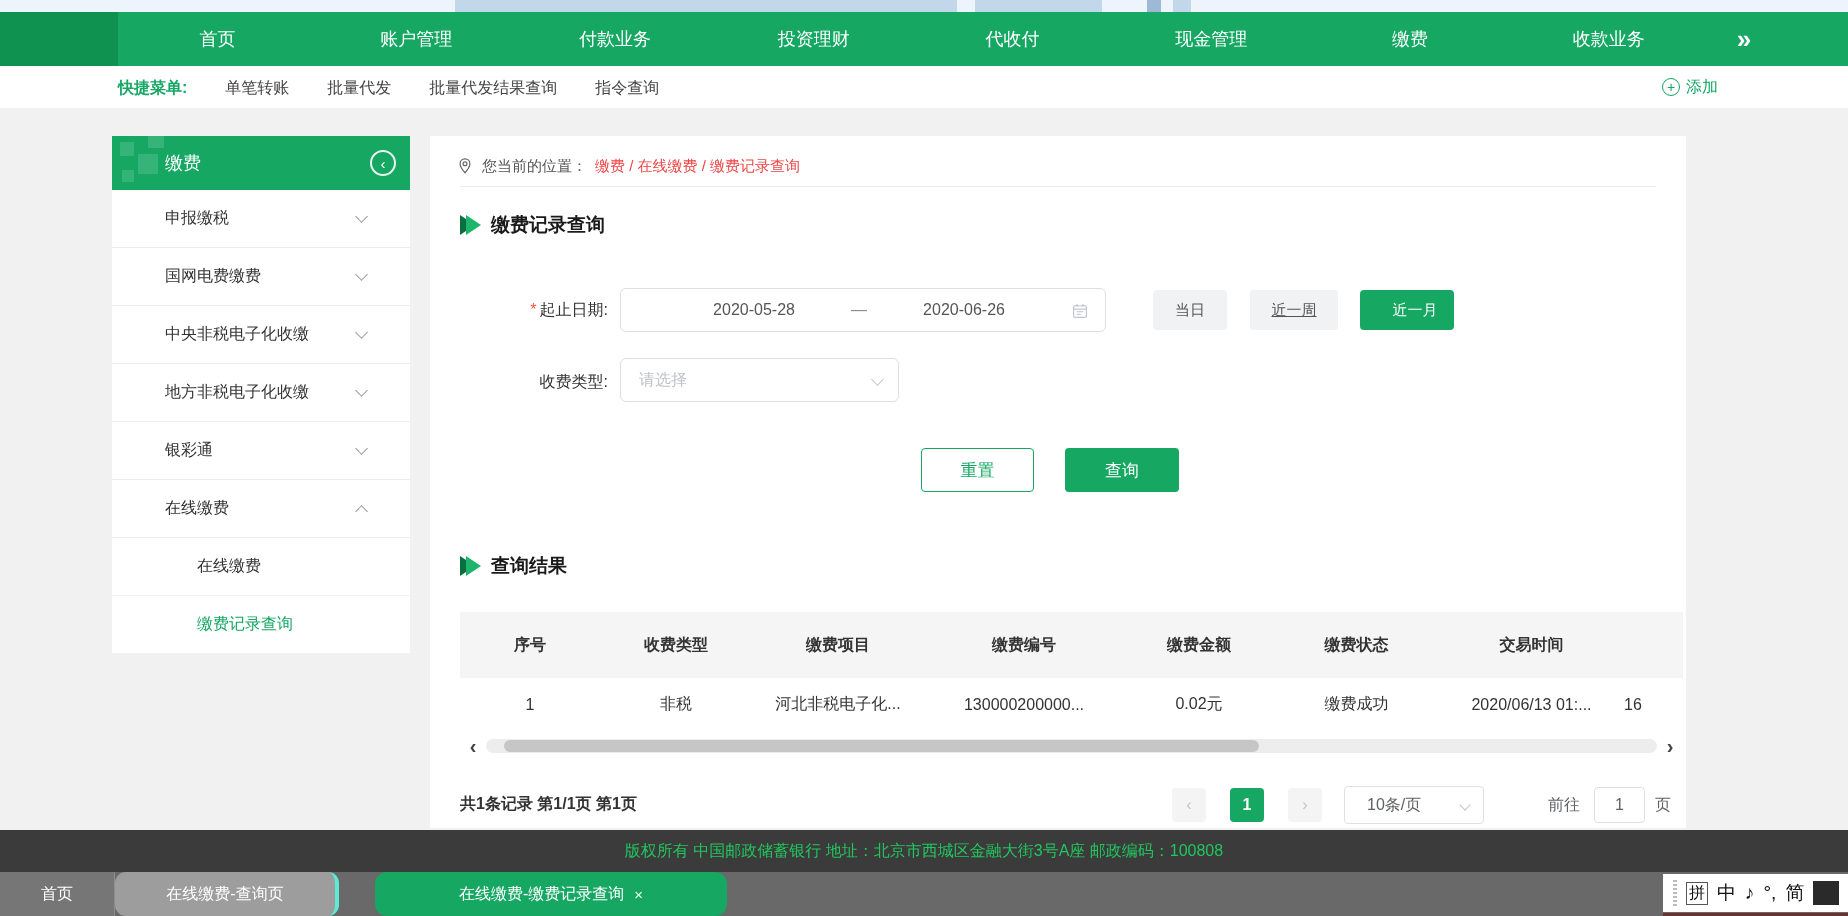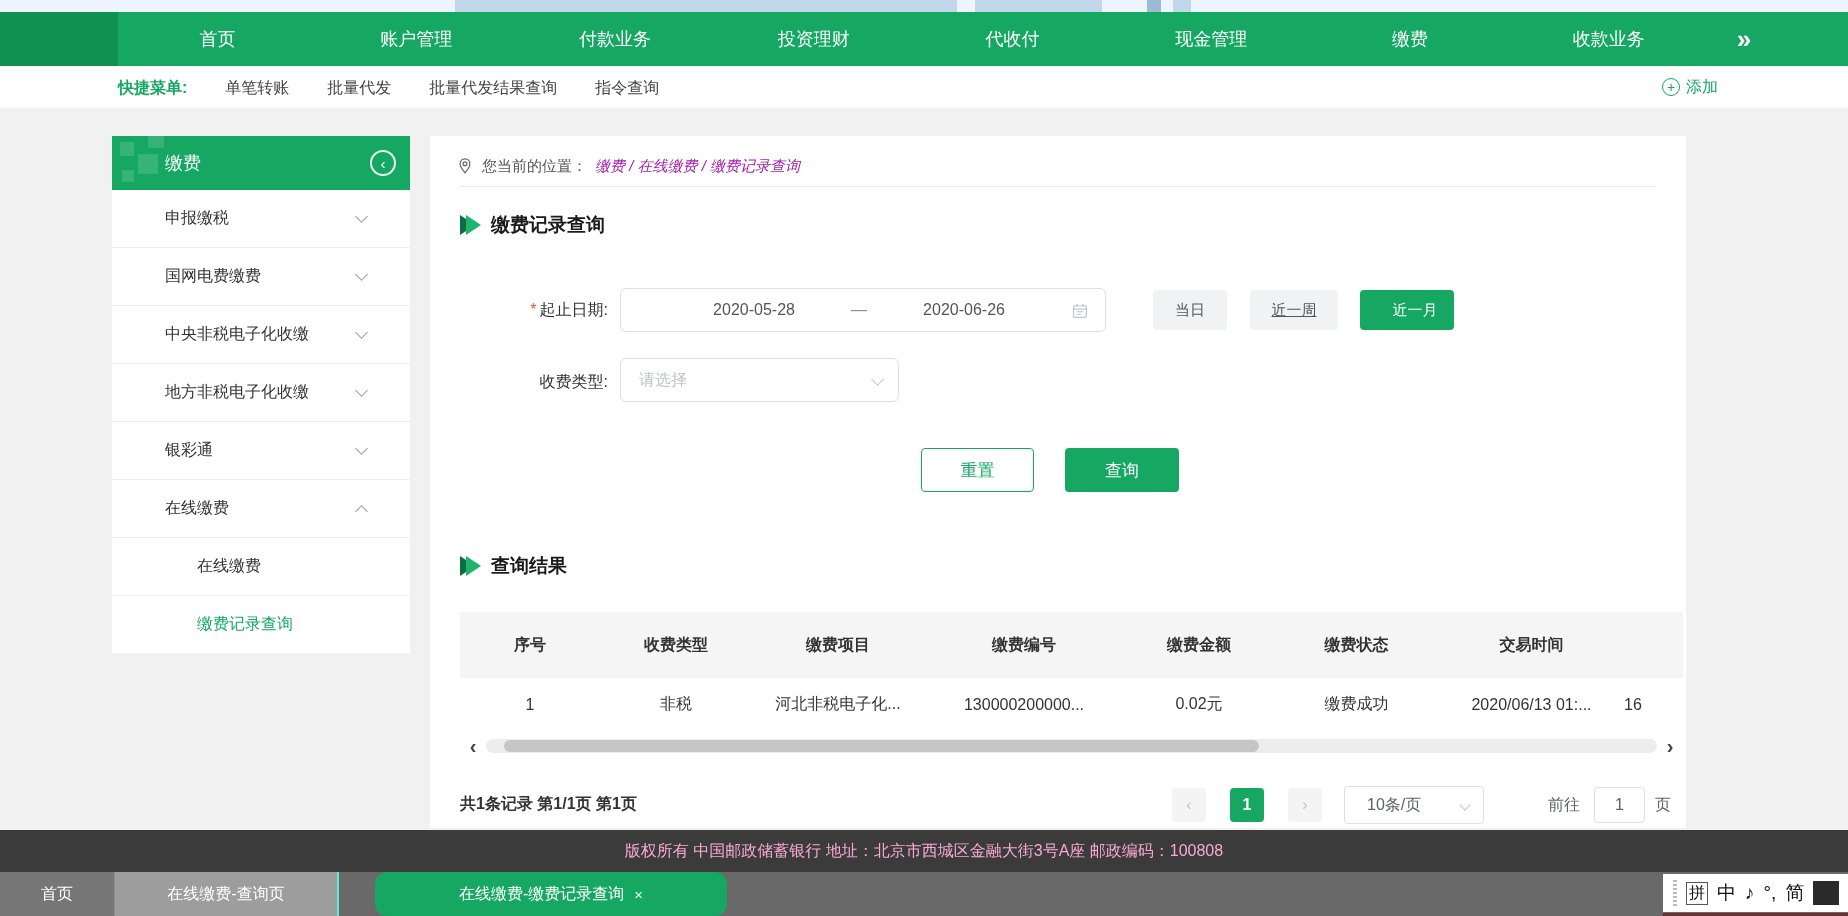--- a/index.html
+++ b/index.html
@@ -36,21 +36,21 @@
   .side-item { position:relative; height:58px; background:#fff; border-bottom:1px solid #ededed; display:flex; align-items:center; padding-left:53px; font-size:16px; color:#333; cursor:pointer; }
   .caret { position:absolute; right:44px; width:9px; height:9px; border-right:1.6px solid #999; border-bottom:1.6px solid #999; }
   .caret.down { transform:rotate(45deg); top:22px; }
   .caret.up { transform:rotate(-135deg); top:27px; }
   .side-sub { height:58px; background:#fff; border-bottom:1px solid #f3f3f3; display:flex; align-items:center; padding-left:85px; font-size:16px; color:#333; cursor:pointer; }
   .side-sub.active { color:#16a763; }
 
   
   #panel { left:430px; top:136px; width:1256px; height:692px; background:#fff; }
   #breadcrumb { position:absolute; left:26px; top:10px; height:40px; display:flex; align-items:center; gap:8px; font-size:15px; color:#555; }
-  #breadcrumb .path { color:#a21caf;font-style:italic; }
+  #breadcrumb .path { color:#ef4444; }
   #bc-divider { position:absolute; left:30px; right:30px; top:50px; border-bottom:1px solid #e9e9e9; }
 
   .section-title { position:absolute; left:30px; display:flex; align-items:center; gap:10px; }
   .tri { width:0; height:0; border-style:solid; border-width:10px 0 10px 15px; border-color:transparent transparent transparent #0b6e41; }
   .tri.light { border-left-color:#1db46c; margin-left:-9px; }
   .section-title .txt { font-size:19px; font-weight:bold; color:#1a1a1a; }
 
   .form-label { position:absolute; width:148px; text-align:right; font-size:16px; color:#333; }
   .req { color:#f25643; margin-right:3px; }
   #datebox { position:absolute; left:190px; top:152px; width:486px; height:44px; border:1px solid #dcdfe6; border-radius:6px; display:flex; align-items:center; font-size:16px; color:#555; background:#fff; }
@@ -85,26 +85,26 @@
   #pgn-summary { position:absolute; left:0; top:8px; font-size:16px; font-weight:bold; color:#333; }
   .pgbtn { position:absolute; top:2px; width:34px; height:34px; border-radius:4px; display:flex; align-items:center; justify-content:center; font-size:16px; cursor:pointer; }
   .pgbtn.dis { background:#f4f4f5; color:#c0c4cc; }
   .pgbtn.cur { background:#16a763; color:#fff; font-weight:bold; }
   #pg-size { position:absolute; left:884px; top:0; width:140px; height:38px; border:1px solid #dcdfe6; border-radius:4px; display:flex; align-items:center; padding-left:22px; font-size:16px; color:#606266; background:#fff; cursor:pointer; }
   #pg-size .caret2 { position:absolute; right:14px; top:14px; width:8px; height:8px; border-right:1.5px solid #c0c4cc; border-bottom:1.5px solid #c0c4cc; transform:rotate(45deg); }
   #pg-goto-label { position:absolute; left:1088px; top:9px; font-size:16px; color:#606266; }
   #pg-goto { position:absolute; left:1134px; top:1px; width:51px; height:36px; border:1px solid #dcdfe6; border-radius:4px; text-align:center; font-size:16px; color:#606266; }
   #pg-unit { position:absolute; left:1195px; top:9px; font-size:16px; color:#606266; }
 
-  #footer { left:0; top:830px; width:1848px; height:42px; background:#3b3b3b; display:flex; align-items:center; justify-content:center; color:#f9a8d4; font-size:16px; }
+  #footer { left:0; top:830px; width:1848px; height:42px; background:#3b3b3b; display:flex; align-items:center; justify-content:center; color:#22c55e; font-size:16px; }
 
   #taskbar { left:0; top:872px; width:1848px; height:44px; background:#696969; }
   .ttab { position:absolute; top:0; height:44px; display:flex; align-items:center; justify-content:center; gap:10px; color:#fff; font-size:16px; cursor:pointer; }
   #ttab0 { left:0; width:115px; background:#767676; border-right:1px solid #8d8d8d; }
-  #ttab1 { left:115px; width:224px; background:#9d9d9d; border-right:2px solid #5eead4; }
+  #ttab1 { left:115px; width:224px; background:#9d9d9d; border-right:4px solid #5eead4;border-radius:11px; }
   #ttab2 { left:375px; width:352px; background:#16a763;border-radius:12px; }
   .tclose { font-size:15px; color:#eafff3; cursor:pointer; }
 
   #ime { position:absolute; left:1663px; top:874px; width:185px; height:38px; background:#fff; display:flex; align-items:center; gap:9px; padding-left:10px; overflow:hidden; }
   #ime .grip { width:4px; height:26px; background:repeating-linear-gradient(#bbb 0 2px, #fff 2px 4px); }
   .ime-item { font-size:19px; color:#111; cursor:pointer; white-space:nowrap; }
   .ime-item.boxed { border:1.5px solid #555; font-size:16px; padding:0 2px; }
   #ime-cut { width:26px; height:24px; background:#2a2a2a; flex:none; }
   #ime-underline { position:absolute; left:1663px; top:913px; width:185px; height:3px; background:#6b3030; }
 </style>

